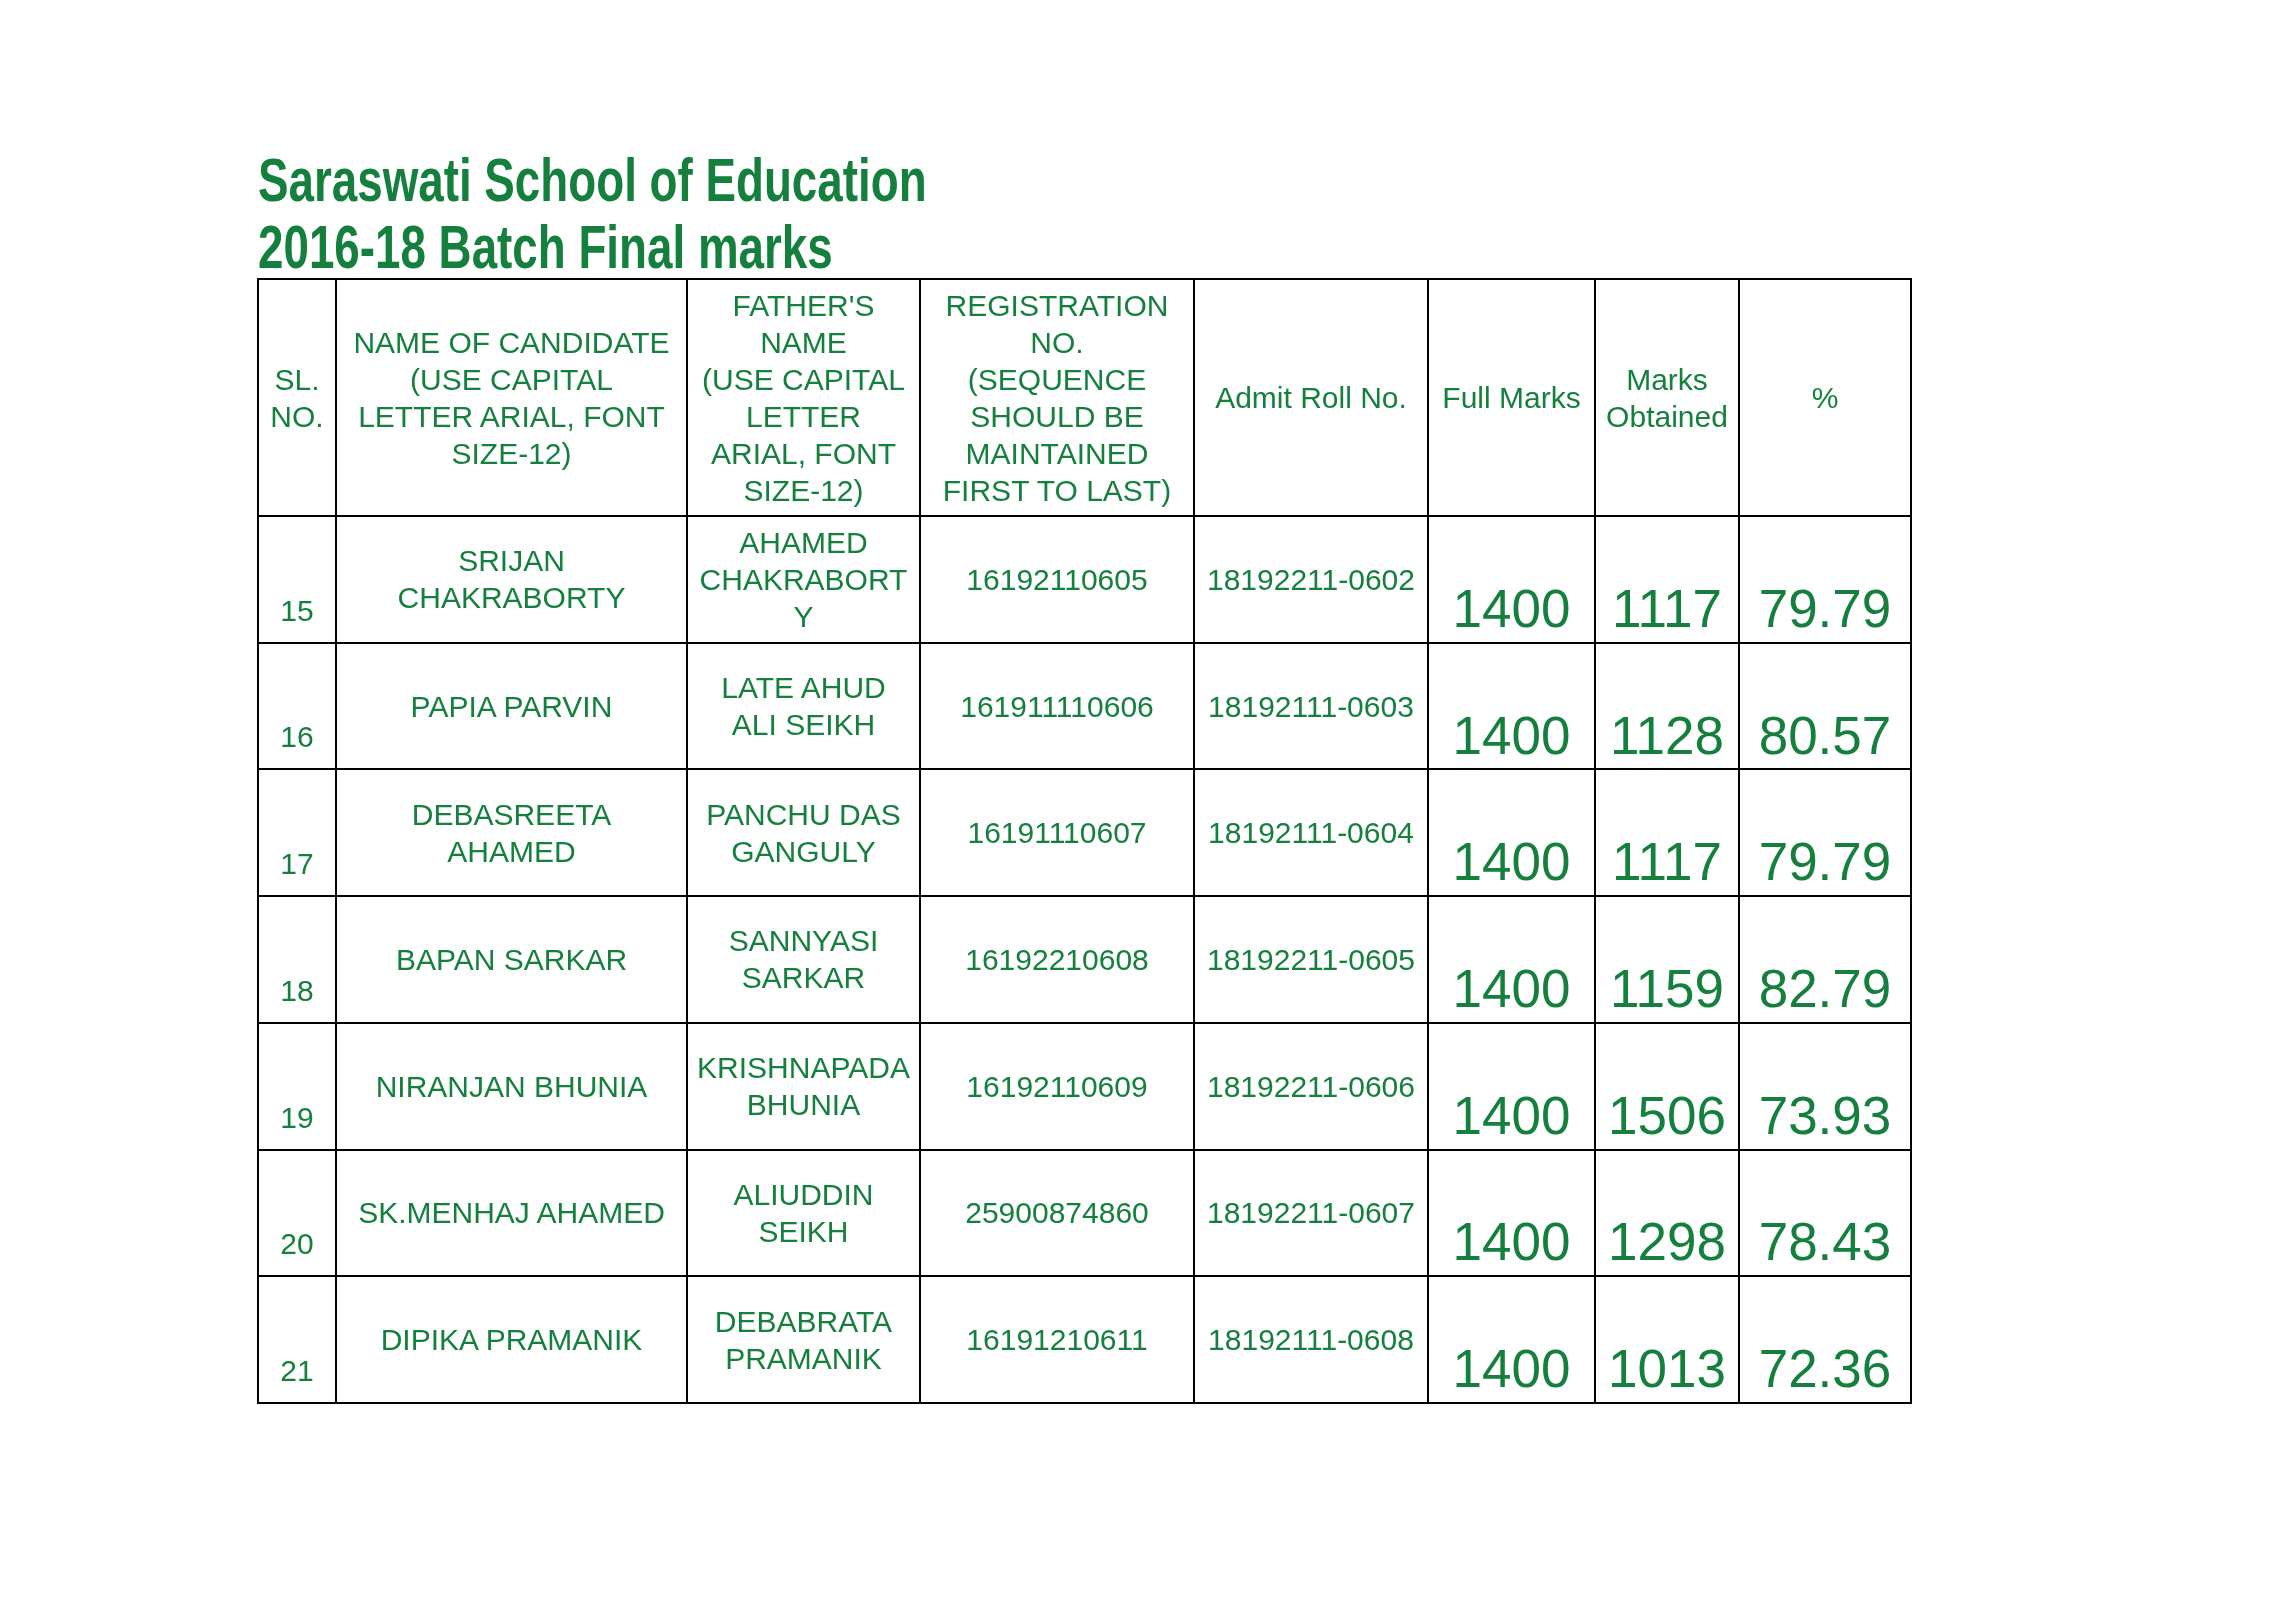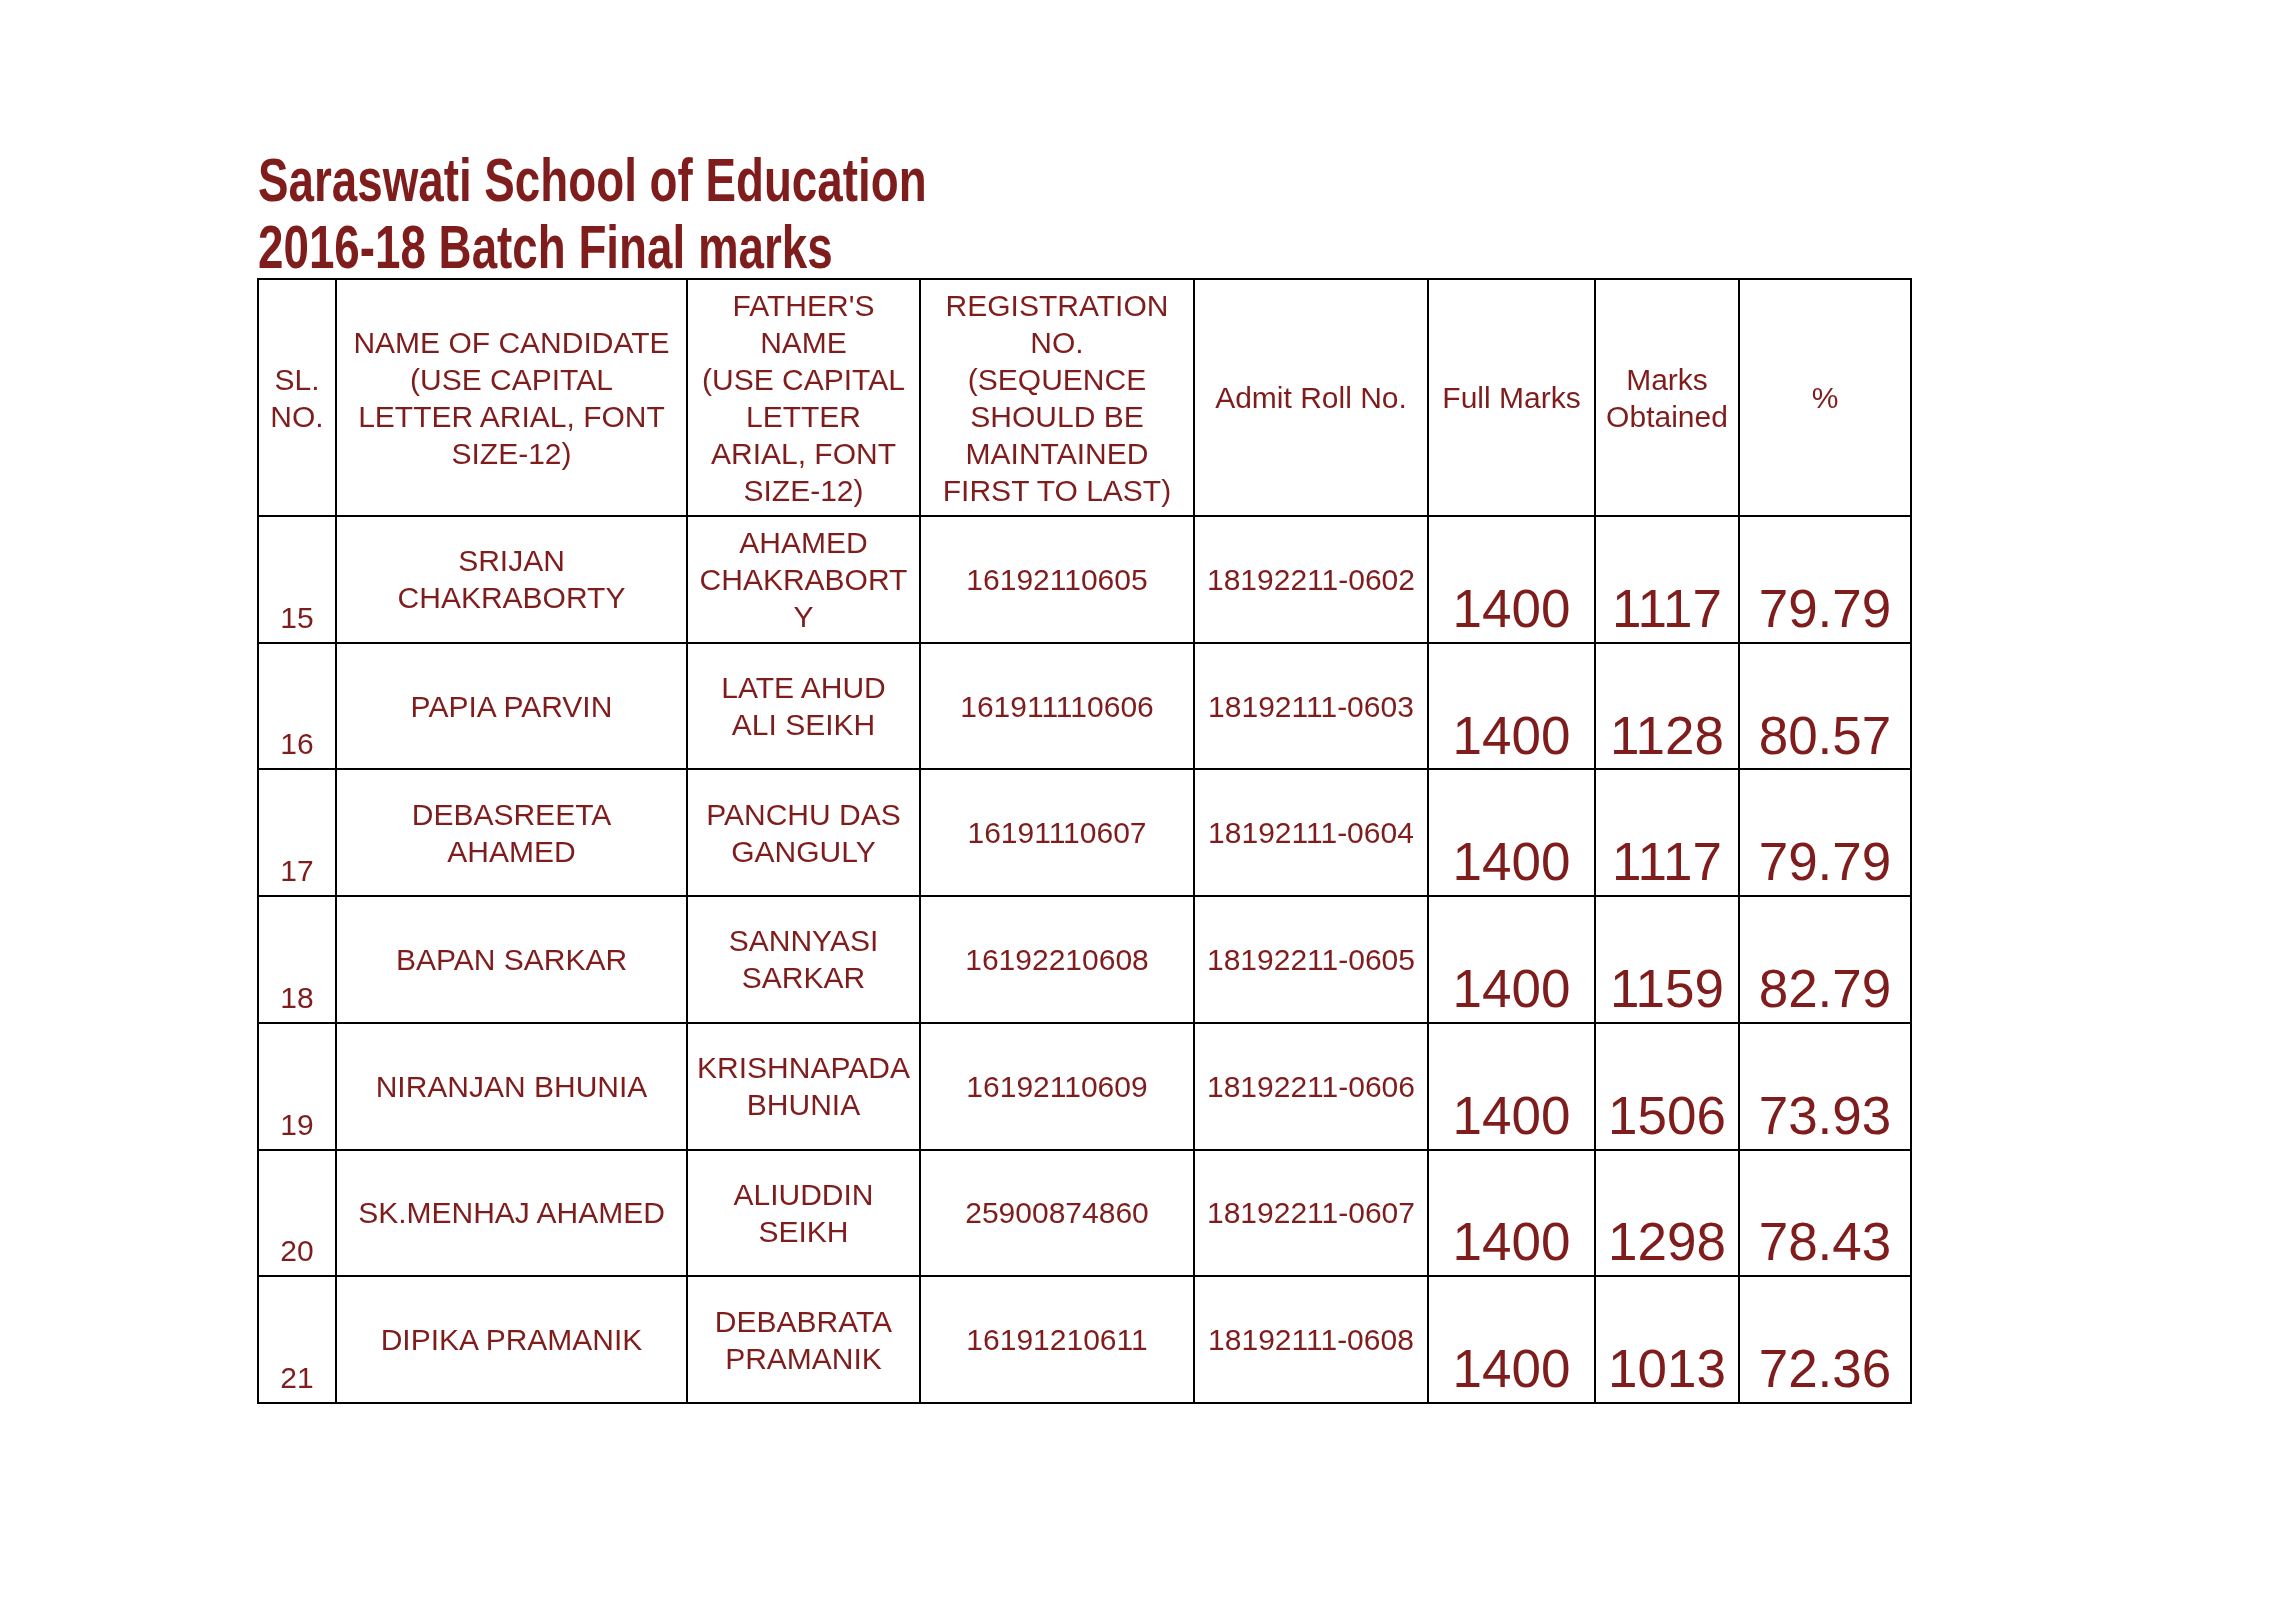--- a/index.html
+++ b/index.html
@@ -1,20 +1,20 @@
 <!DOCTYPE html>
 <html><head>
 <meta charset="utf-8">
 <style>
   html,body{margin:0;padding:0;background:#ffffff;}
   .page{
     position:relative;
     width:2293px;height:1621px;
     background:#ffffff;
-    color:#7f1d1d;
+    color:#15803d;
     font-family:"Liberation Sans",sans-serif;
     overflow:hidden;
   }
   .titles{position:absolute;left:258px;top:147px;}
   .title-line{
     font-size:61px;
     font-weight:bold;
     line-height:67px;
     white-space:nowrap;
     transform:scaleX(.75);
@@ -35,21 +35,21 @@
     font-size:30px;
     line-height:37px;
     font-weight:normal;
     white-space:pre-line;
     overflow:hidden;
   }
   .marks thead tr{height:237px;}
   .marks tbody tr{height:126px;}
   .marks tbody td.col-sl{
     vertical-align:bottom;
-    padding-bottom:8px;
+    padding-bottom:15px;
     line-height:33px;
     margin-left:32px;
   }
   .marks tbody td.col-full,
   .marks tbody td.col-marks,
   .marks tbody td.col-percent{
     vertical-align:bottom;
     font-size:53px;
     line-height:55px;
     padding-bottom:5.9px;

